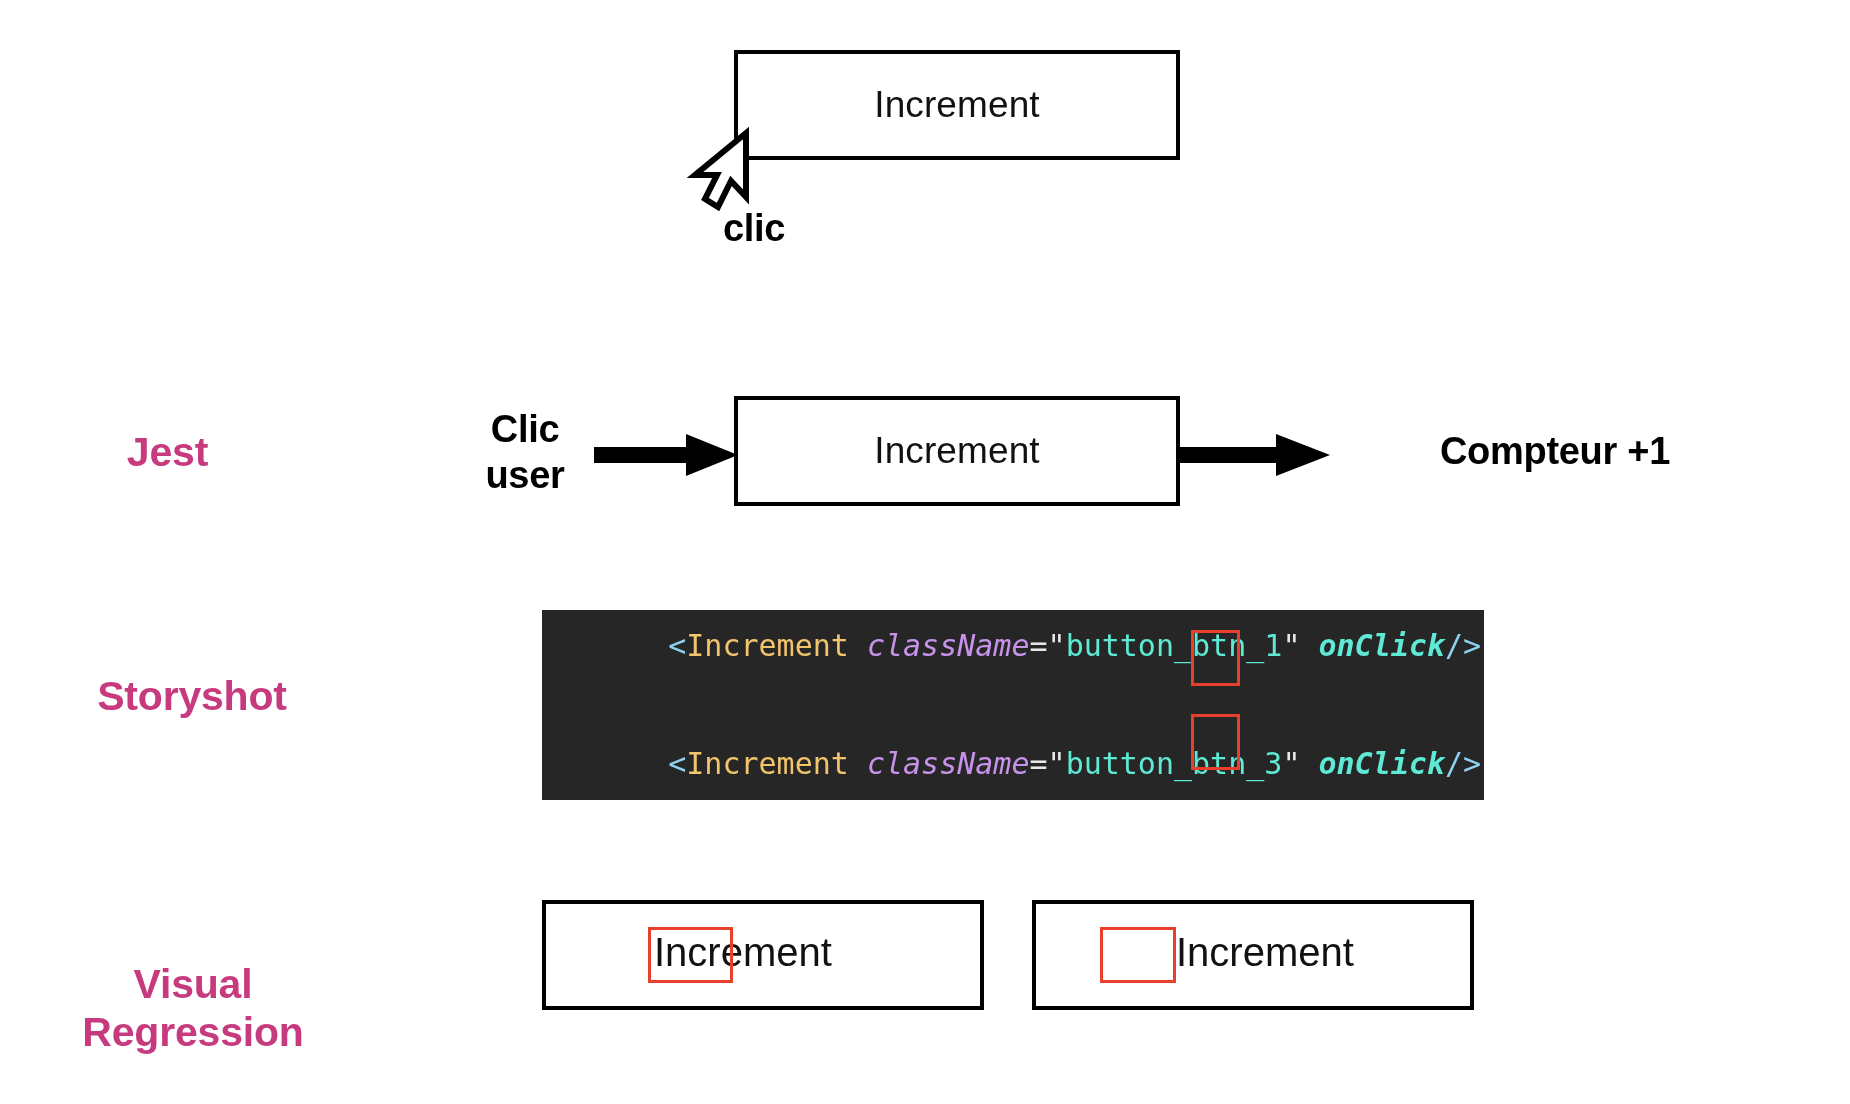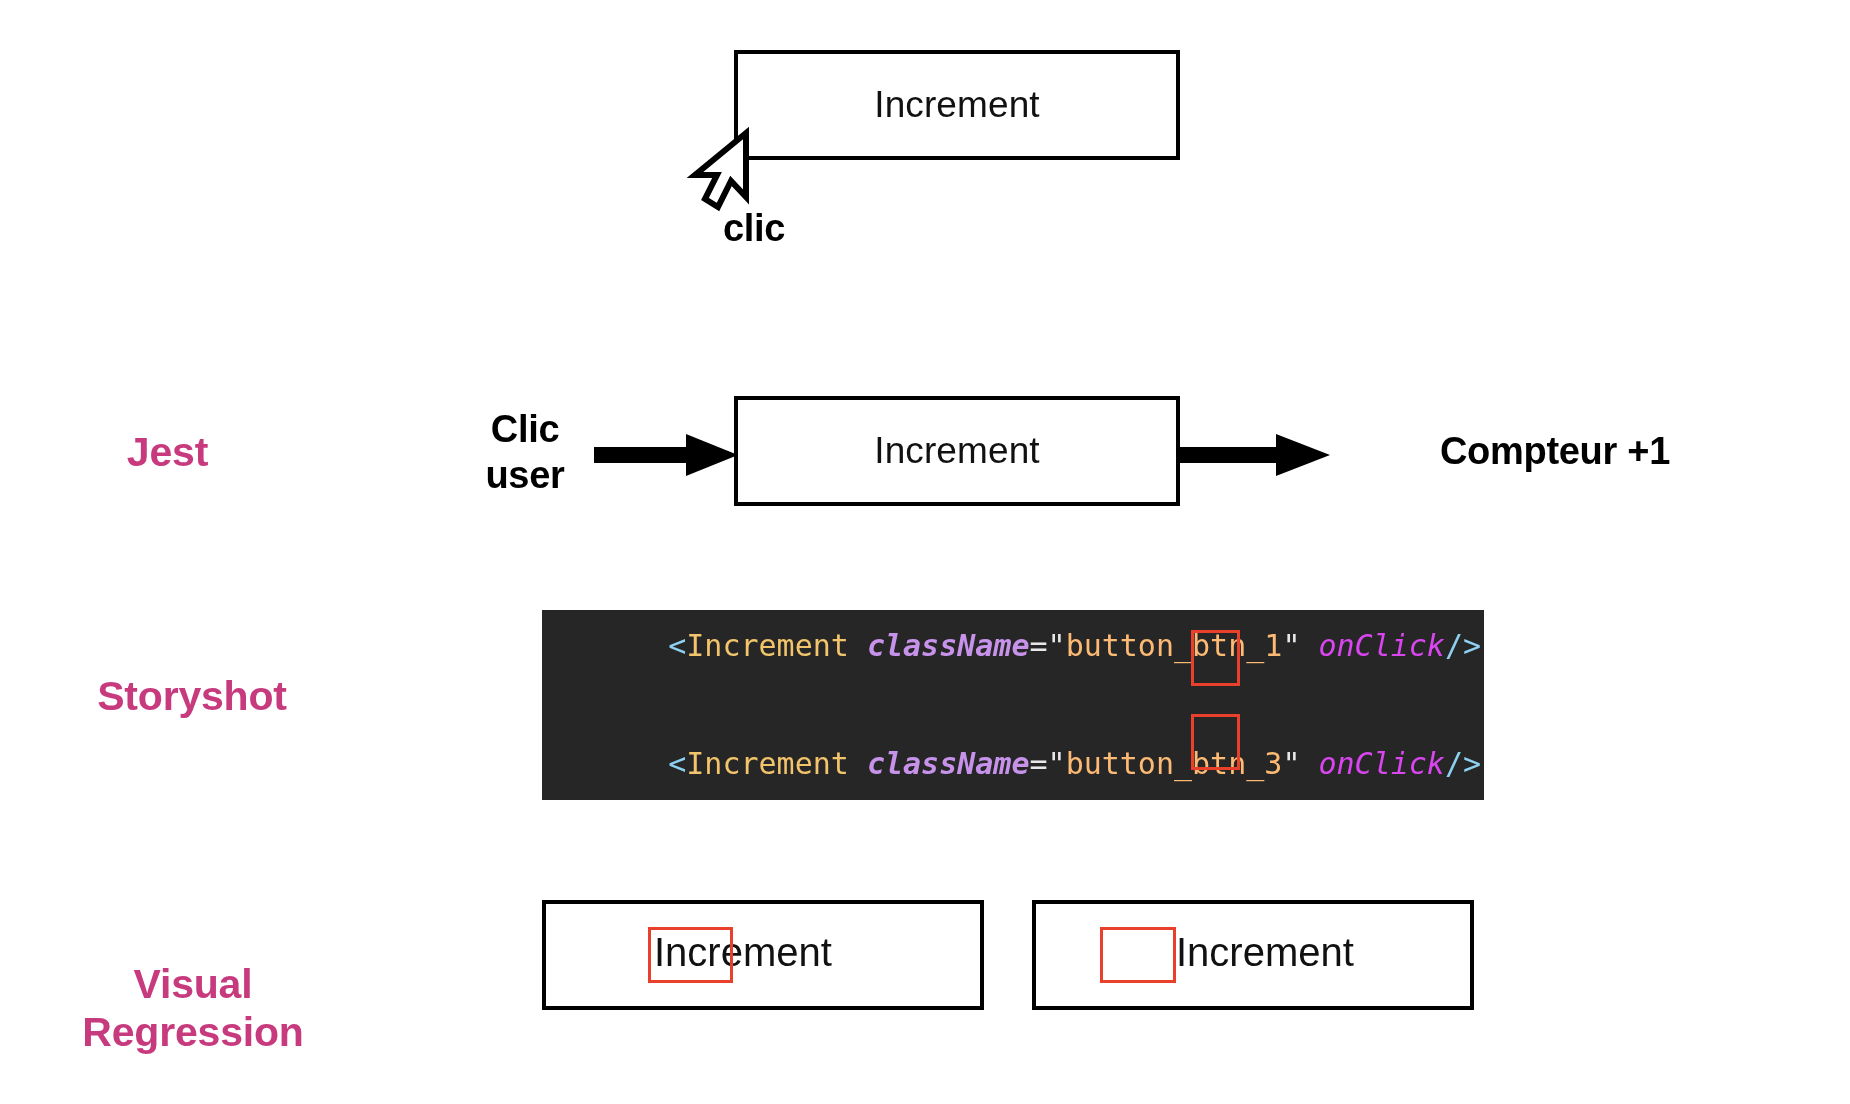--- a/index.html
+++ b/index.html
@@ -83,25 +83,25 @@
   .code-line {
     font-family: "DejaVu Sans Mono", monospace;
     font-size: 30px;
     line-height: 1.0;
     white-space: pre;
     padding: 14px 0 14px 24px;
     position: relative;
   }
   .tok-punct { color: #8ed0f0; }
   .tok-tag   { color: #f2c46b; }
-  .tok-attr  { color: #c792ea; font-style: italic; font-weight: bold; }
+  .tok-attr  { color: #c792ea; font-style: italic; }
   .tok-eq    { color: #e8e8e8; }
   .tok-quote { color: #e8e8e8; }
-  .tok-str   { color: #fdba74; }
-  .tok-event { color: #d946ef; font-style: italic; }
+  .tok-str   { color: #5eead4; }
+  .tok-event { color: #5eead4; font-style: italic; font-weight: bold; }
 
   
   .code-hl {
     position: absolute;
     border: 3px solid #e8402a;
     background: transparent;
     pointer-events: none;
   }
 
   

